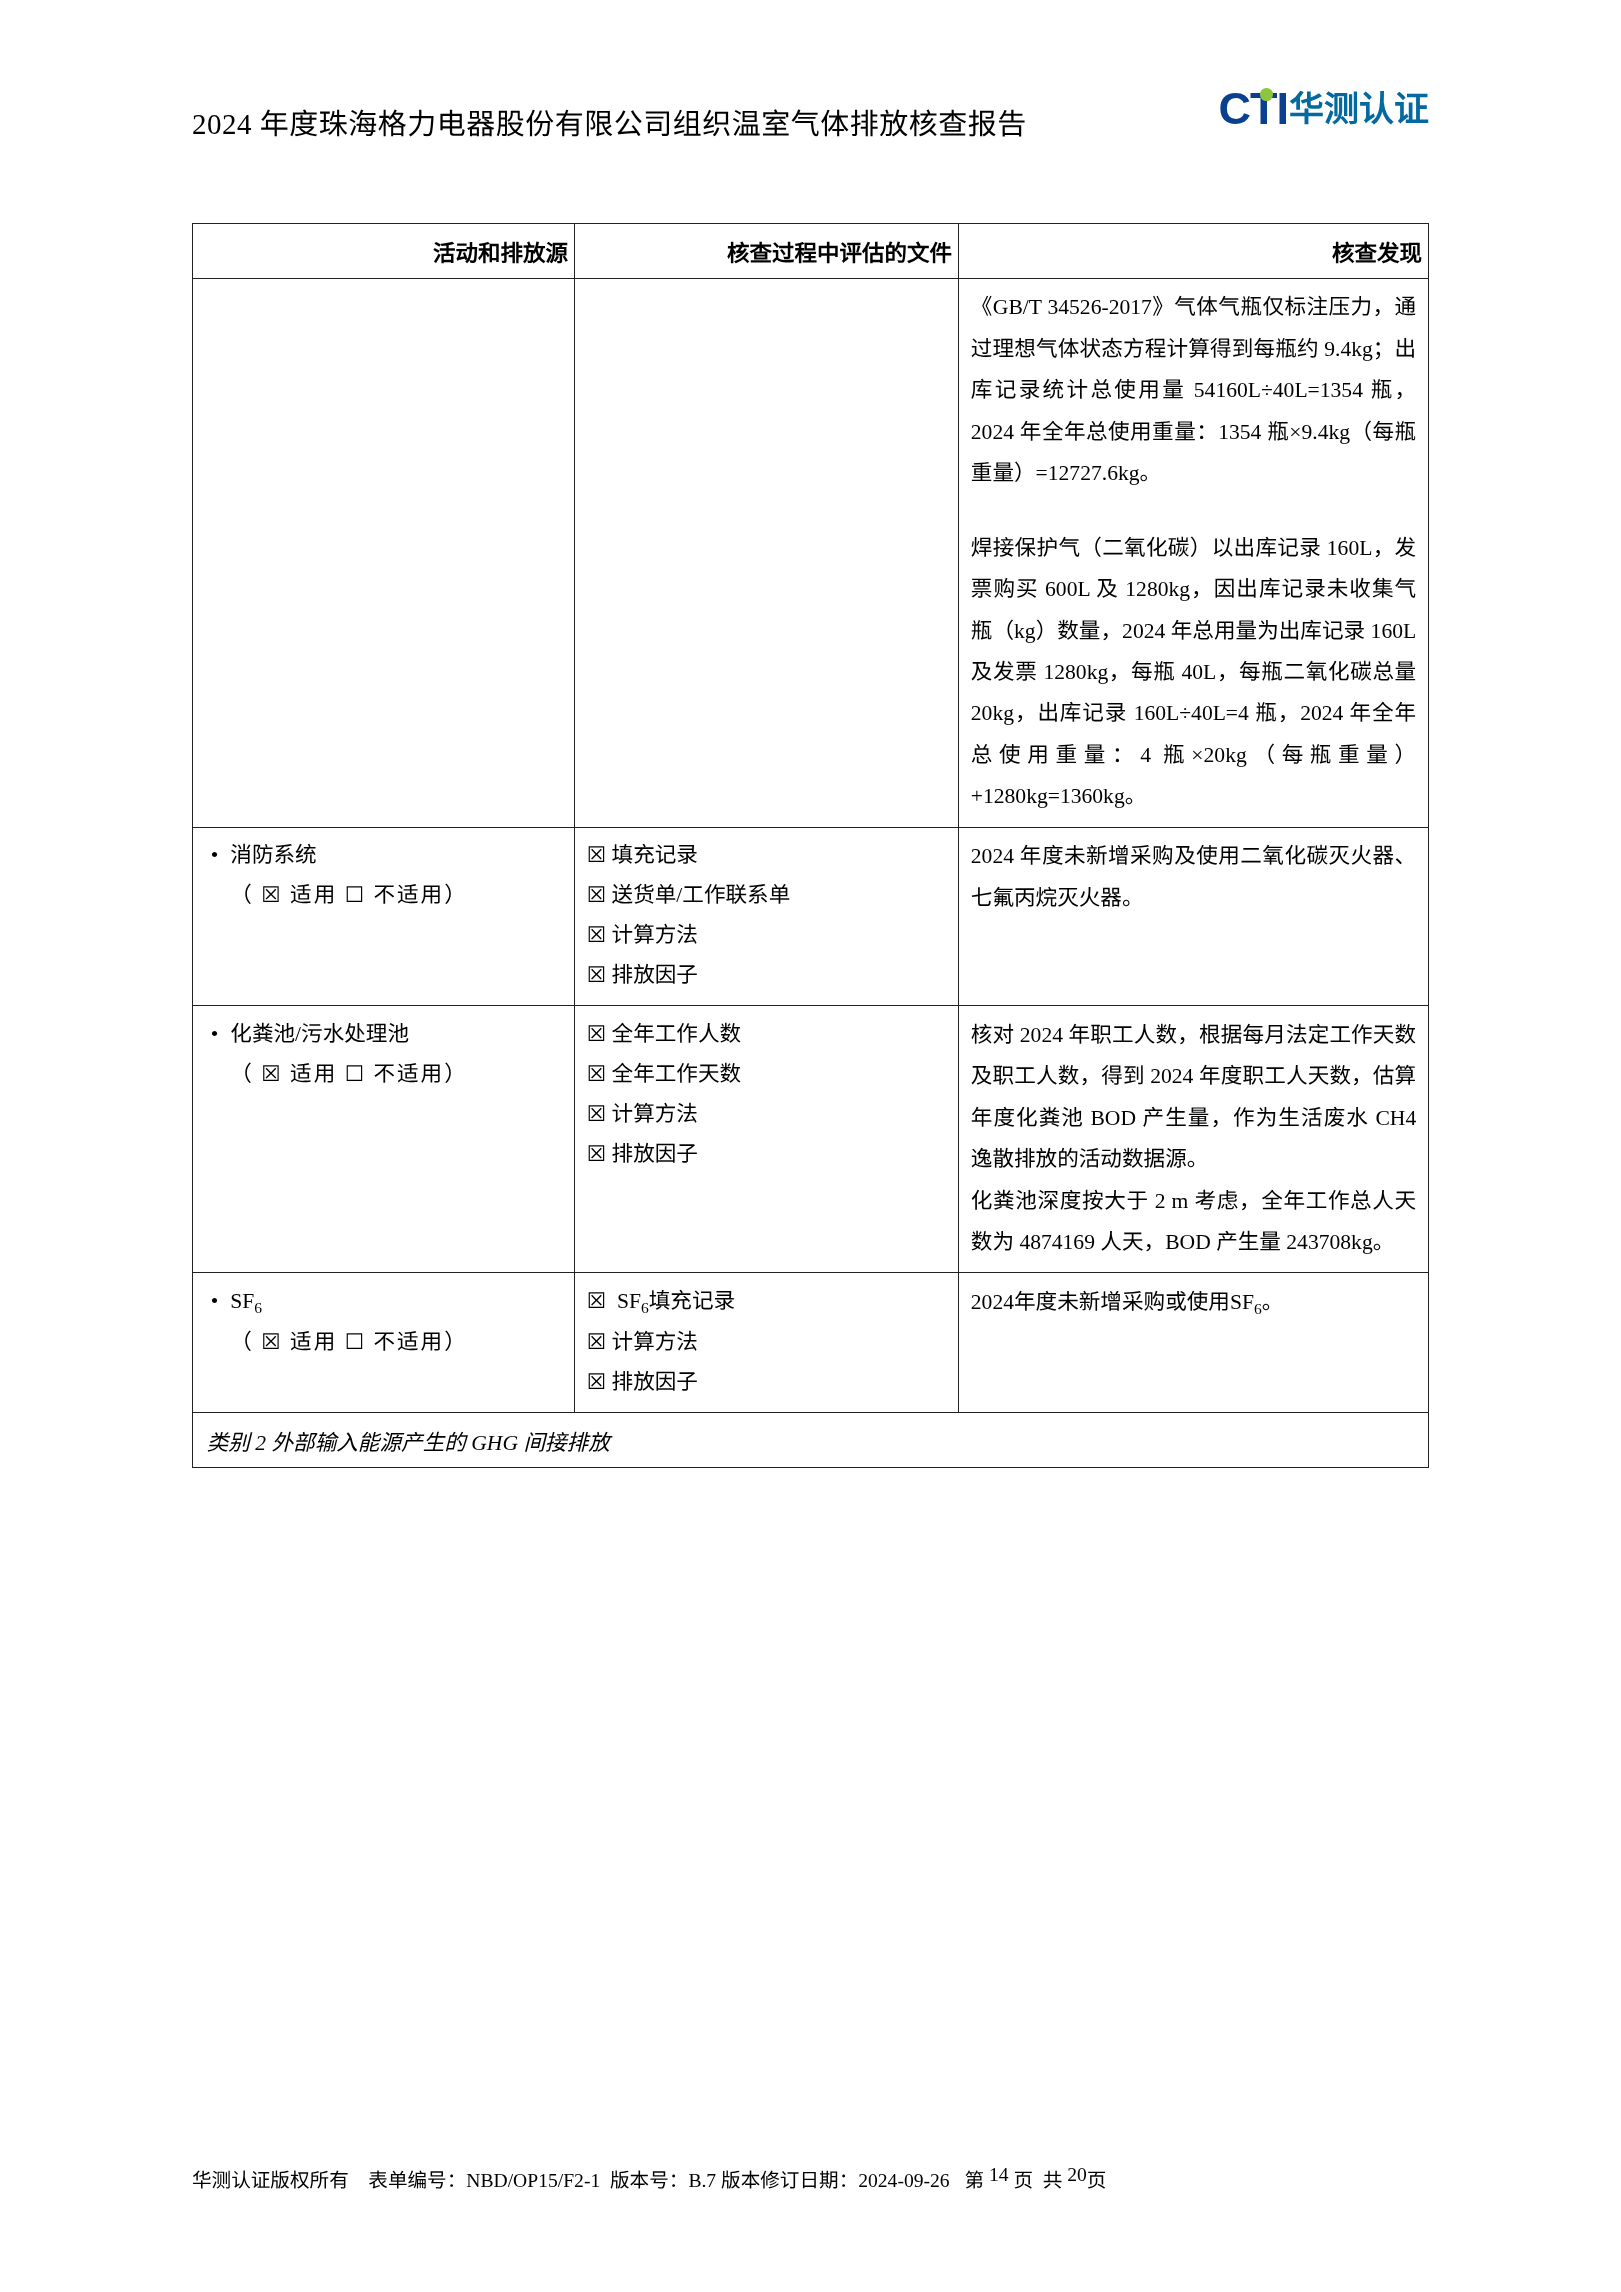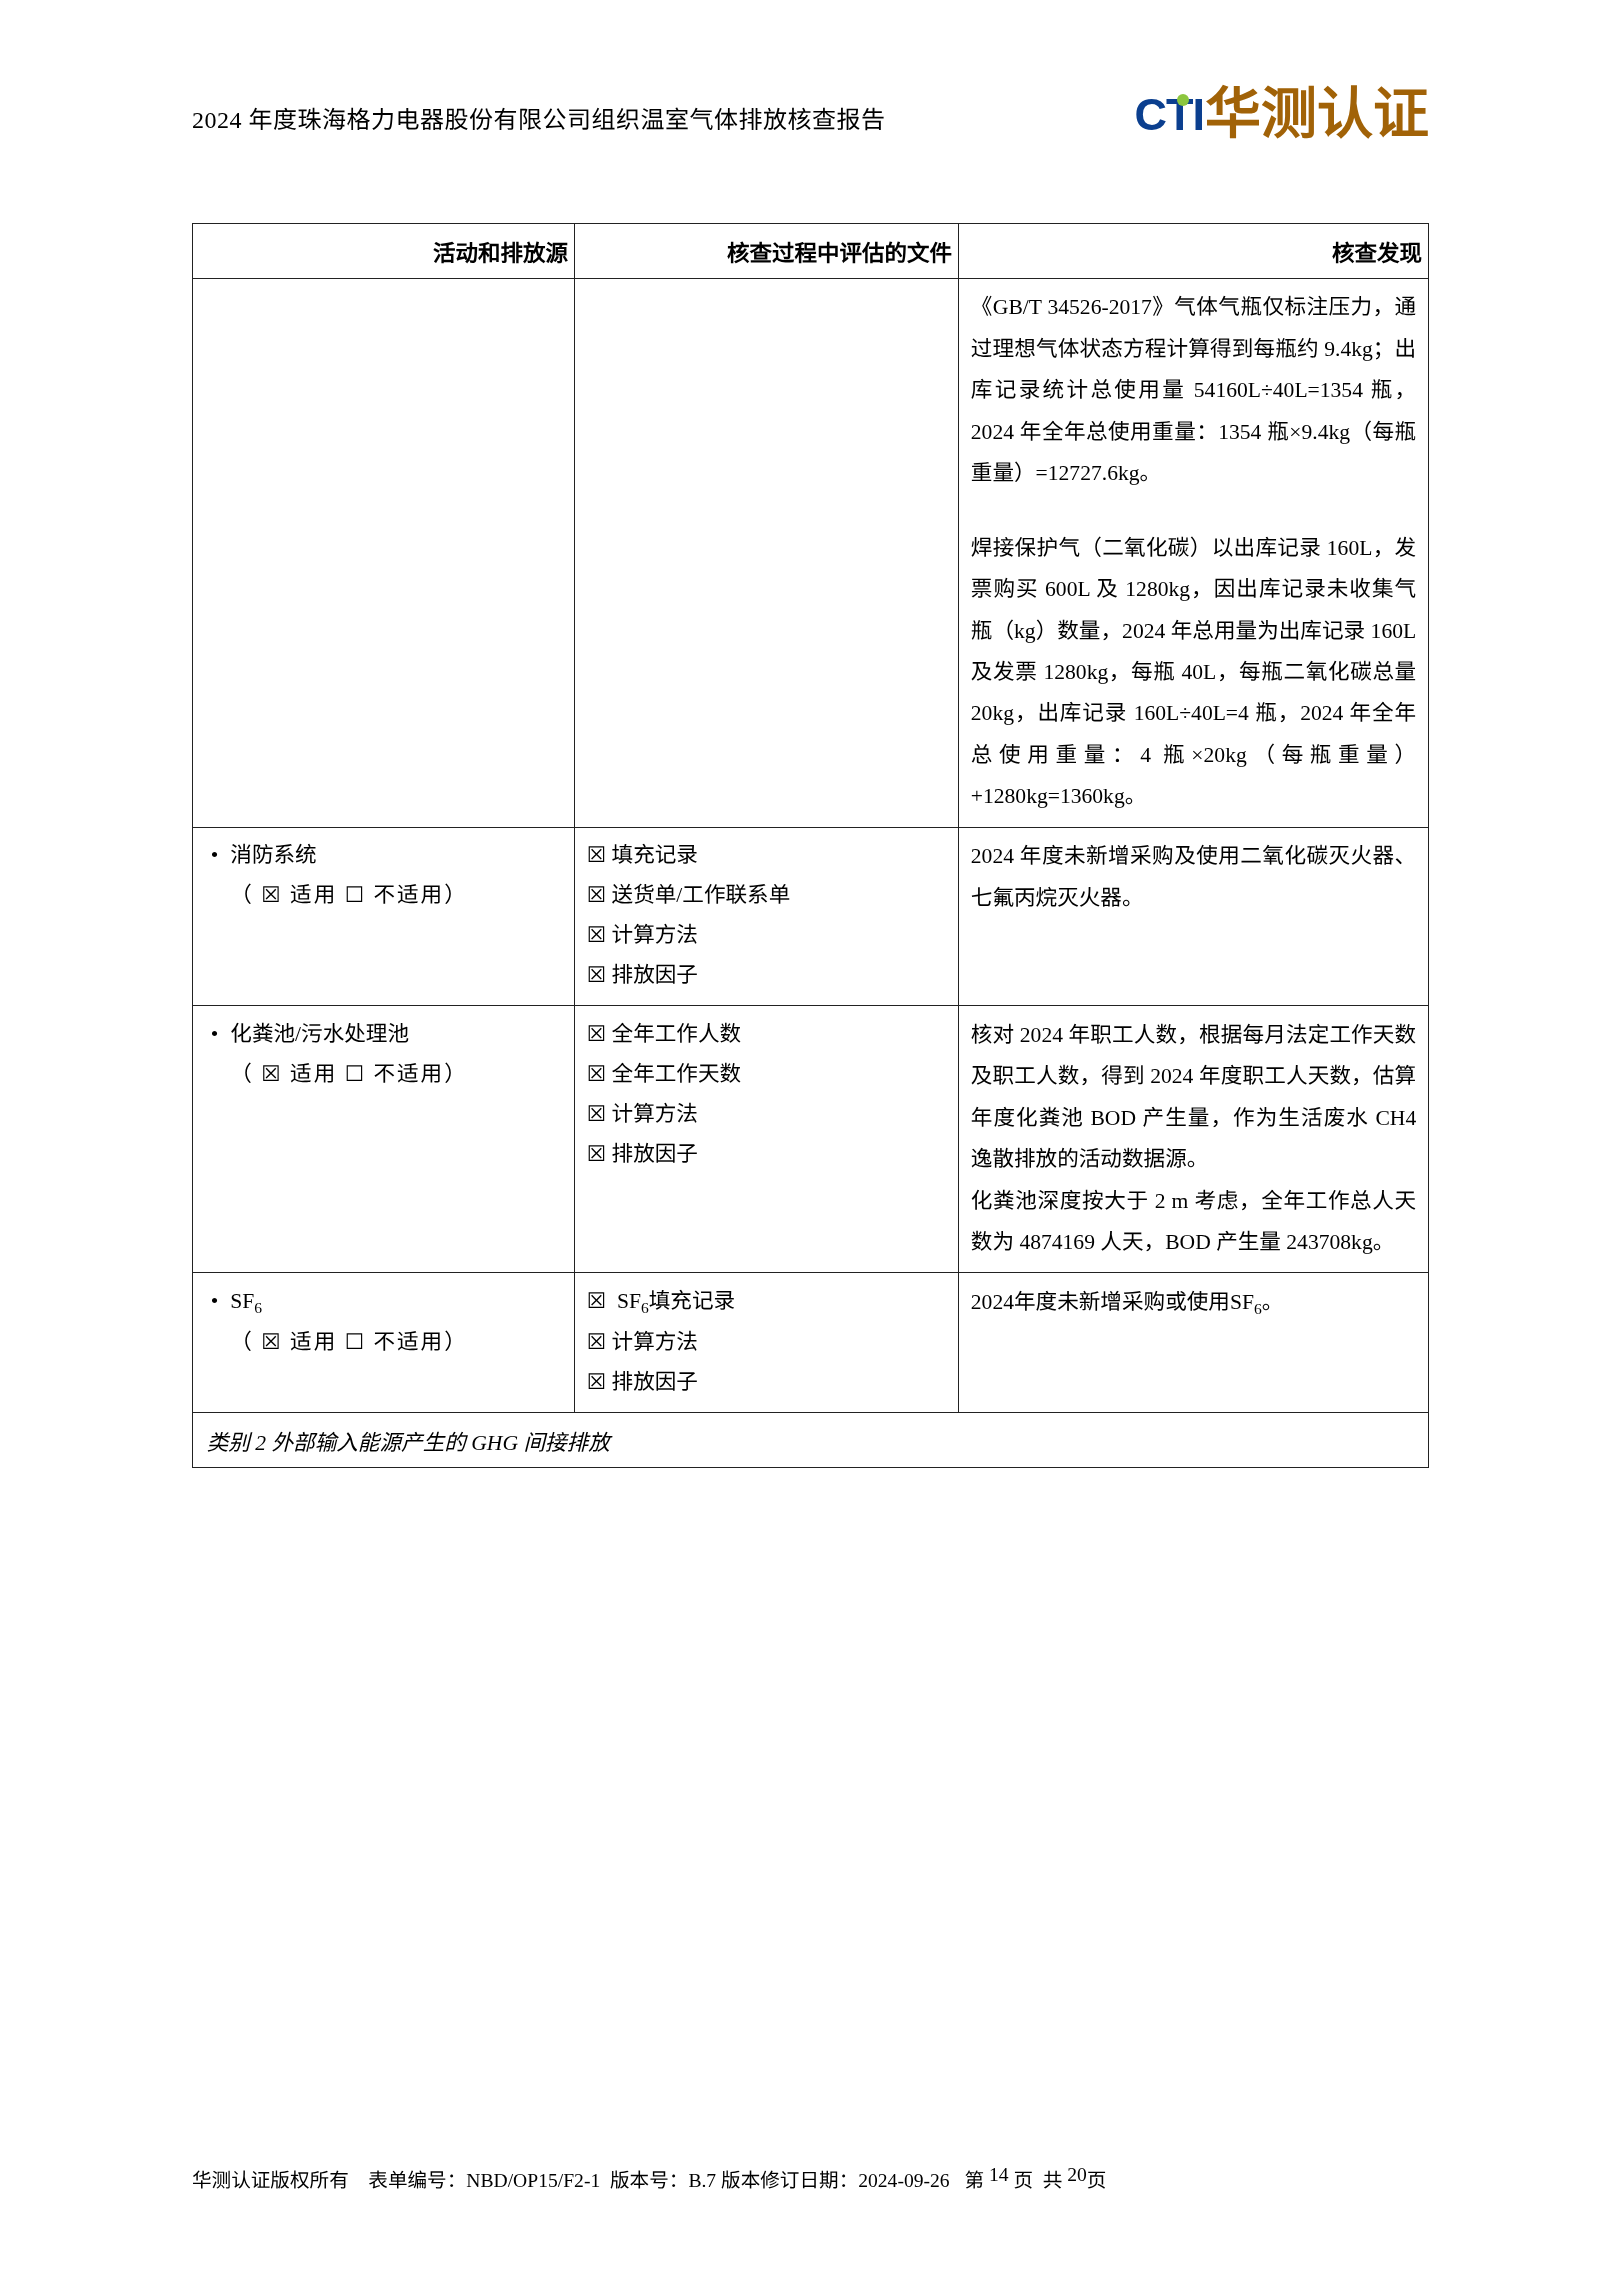--- a/index.html
+++ b/index.html
@@ -28,21 +28,21 @@
     position: absolute;
     top: 86px;
     left: 192px;
     right: 192px;
     height: 71px;
   }
   .header-title {
     position: absolute;
     left: 0;
     top: 13.7px;
-    font-size: 24px;
+    font-size: 29px;
     font-family: "Liberation Serif", "DejaVu Serif", serif;
     letter-spacing: 0.5px;
     white-space: nowrap;
   }
   .logo {
     position: absolute;
     right: 0;
     top: 0;
     display: flex;
     align-items: center;
@@ -61,23 +61,23 @@
     position: absolute;
     width: 12.7px;
     height: 12.7px;
     border-radius: 50%;
     background: #8cc63f;
     top: 2px;
     left: 42px;
   }
   .logo-cn {
     font-family: "Liberation Sans", sans-serif;
-    font-size: 56px;
+    font-size: 35px;
     font-weight: bold;
-    color: #a16207;
+    color: #0369a1;
     letter-spacing: 0px;
     line-height: 1;
   }
 
   
   .tbl {
     position: absolute;
     top: 223px;
     left: 192px;
     width: 1237px;

